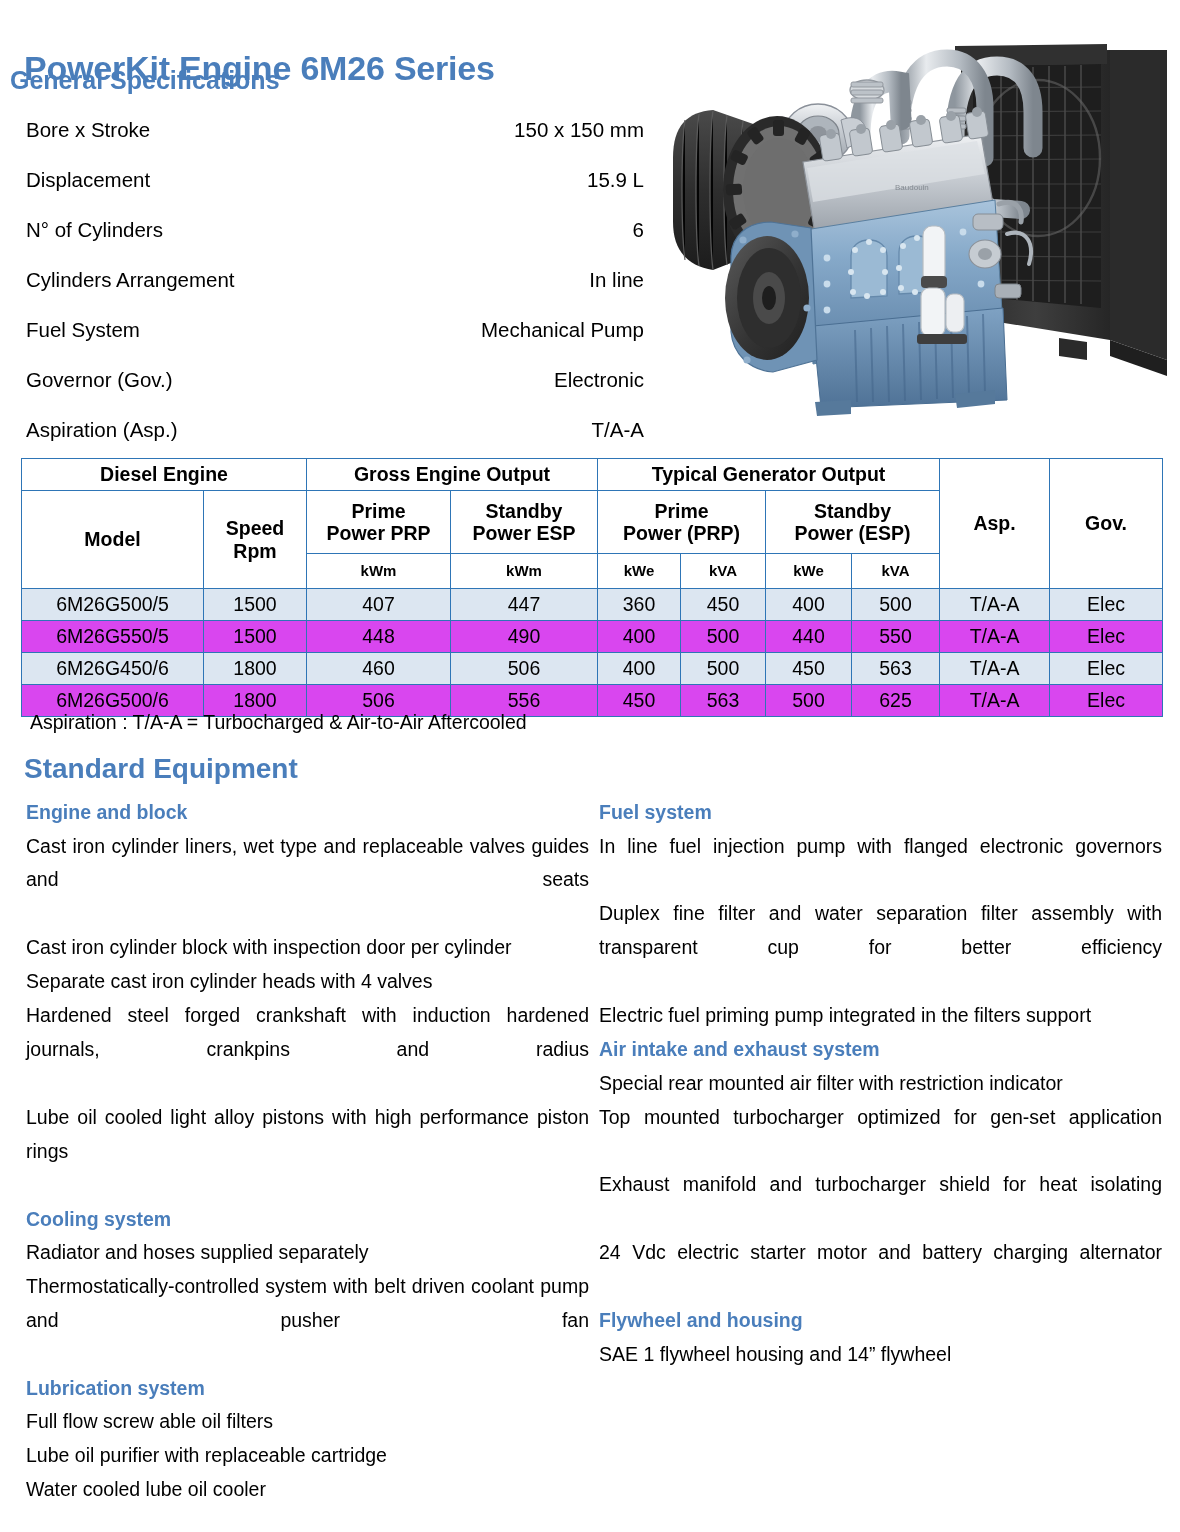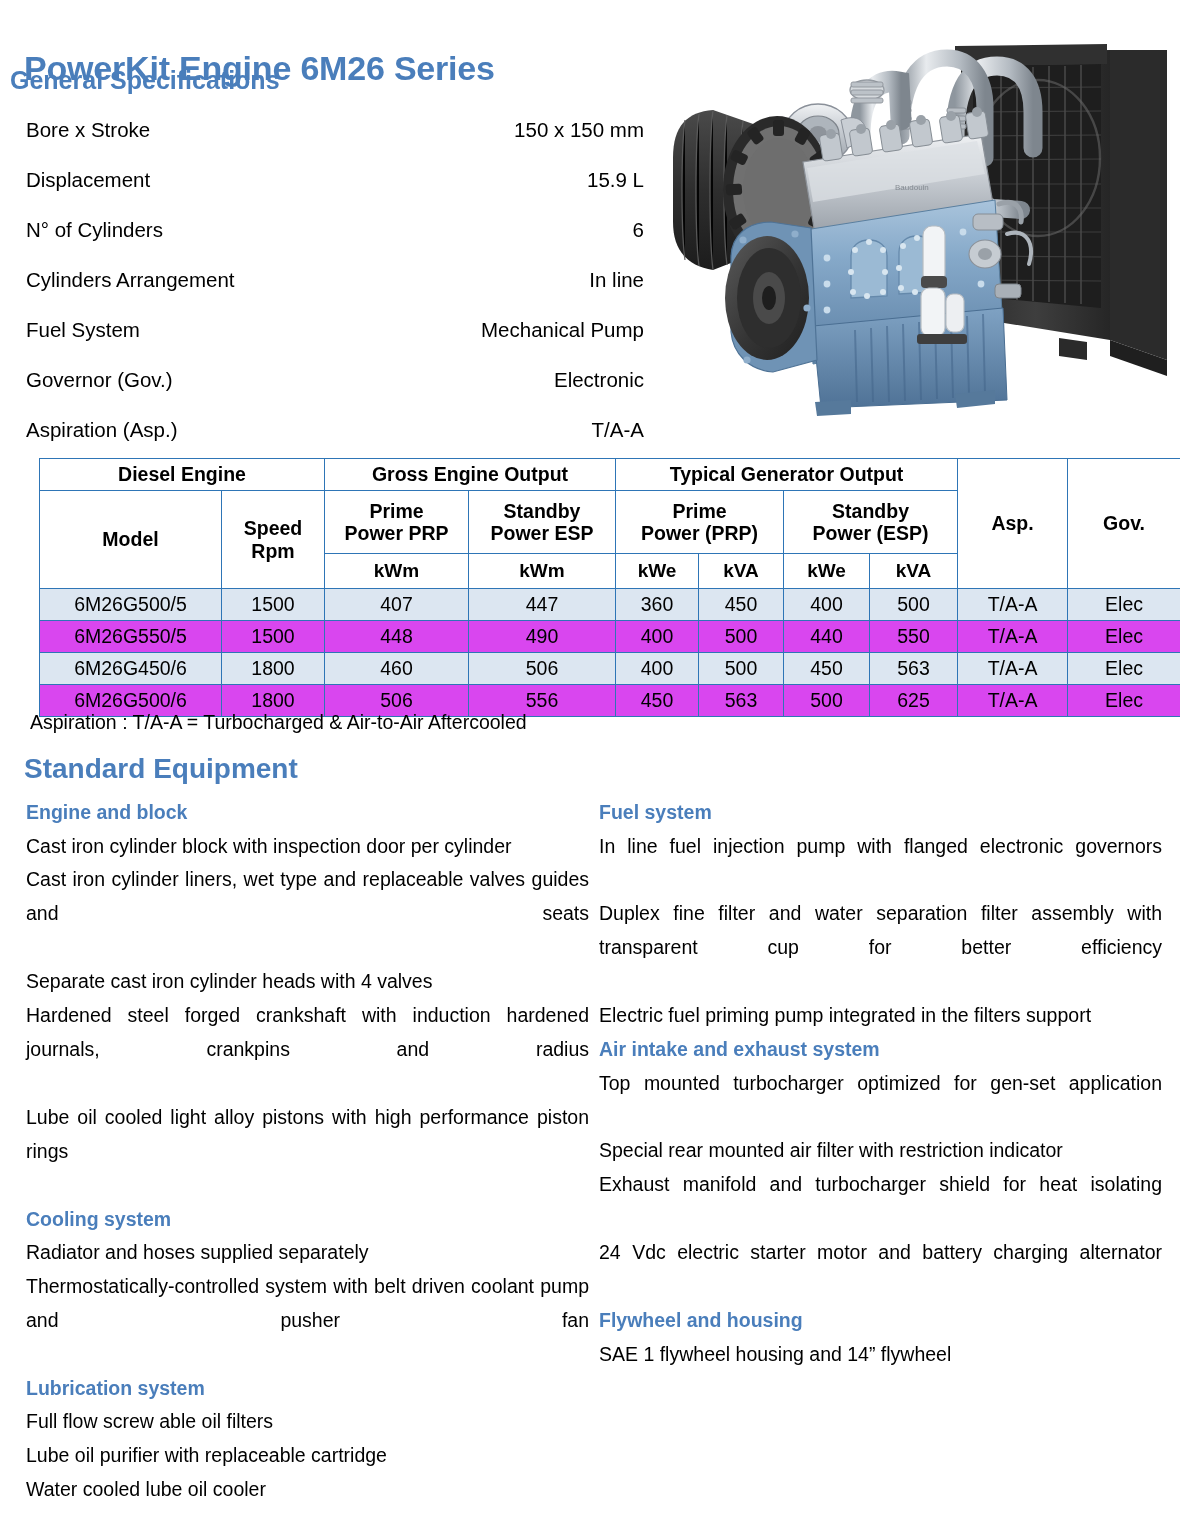--- a/index.html
+++ b/index.html
@@ -61,21 +61,21 @@
     left: 655px;
     top: 8px;
     width: 525px;
     height: 440px;
   }
   .engine-photo svg { display: block; }
 
   
   .spec-table {
     position: absolute;
-    left: 39px;
+    left: 21px;
     top: 458px;
     width: 1141px;
     border-collapse: collapse;
     table-layout: fixed;
     border-radius: 9px;
   }
   .spec-table td {
     border: 1.5px solid #2E75B6;
     text-align: center;
     vertical-align: middle;
@@ -90,21 +90,21 @@
   .spec-table td.grp {
     height: 31px;
     font-size: 19.5px;
   }
   .spec-table td.sub {
     height: 62px;
   }
   .spec-table td.unit {
     height: 34px;
     font-weight: bold;
-    font-size: 19px;
+    font-size: 15px;
   }
   .spec-table td.tall {
     height: 96px;
   }
   .spec-table td.data {
     height: 31px;
     font-size: 19.5px;
     font-weight: normal;
   }
   .row-shaded td { background: #DCE6F1; }
@@ -546,22 +546,22 @@
     </tr>
   </tbody>
 </table>
 
 <div class="table-note">Aspiration : T/A-A = Turbocharged &amp; Air-to-Air Aftercooled</div>
 
 <div class="std-equip-head">Standard Equipment</div>
 
 <div class="equip-col left">
   <div class="equip-head">Engine and block</div>
+  <div class="equip-item last-justified">Cast iron cylinder liners, wet type and replaceable valves guides and seats</div>
   <div class="equip-item">Cast iron cylinder block with inspection door per cylinder</div>
-  <div class="equip-item last-justified">Cast iron cylinder liners, wet type and replaceable valves guides and seats</div>
   <div class="equip-item">Separate cast iron cylinder heads with 4 valves</div>
   <div class="equip-item last-justified">Hardened steel forged crankshaft with induction hardened journals, crankpins and radius</div>
   <div class="equip-item last-justified">Lube oil cooled light alloy pistons with high performance piston rings</div>
 
   <div class="equip-head">Cooling system</div>
   <div class="equip-item">Radiator and hoses supplied separately</div>
   <div class="equip-item last-justified">Thermostatically-controlled system with belt driven coolant pump and pusher fan</div>
 
   <div class="equip-head">Lubrication system</div>
   <div class="equip-item">Full flow screw able oil filters</div>
@@ -569,21 +569,21 @@
   <div class="equip-item">Water cooled lube oil cooler</div>
 </div>
 
 <div class="equip-col right">
   <div class="equip-head">Fuel system</div>
   <div class="equip-item last-justified">In line fuel injection pump with flanged electronic governors</div>
   <div class="equip-item last-justified">Duplex fine filter and water separation filter assembly with transparent cup for better efficiency</div>
   <div class="equip-item">Electric fuel priming pump integrated in the filters support</div>
 
   <div class="equip-head">Air intake and exhaust system</div>
+  <div class="equip-item">Special rear mounted air filter with restriction indicator</div>
   <div class="equip-item last-justified">Top mounted turbocharger optimized for gen-set application</div>
-  <div class="equip-item">Special rear mounted air filter with restriction indicator</div>
   <div class="equip-item last-justified">Exhaust manifold and turbocharger shield for heat isolating</div>
 
   <div class="equip-item last-justified">24 Vdc electric starter motor and battery charging alternator</div>
 
   <div class="equip-head">Flywheel and housing</div>
   <div class="equip-item">SAE 1 flywheel housing and 14” flywheel</div>
 </div>
 
 </body></html>

